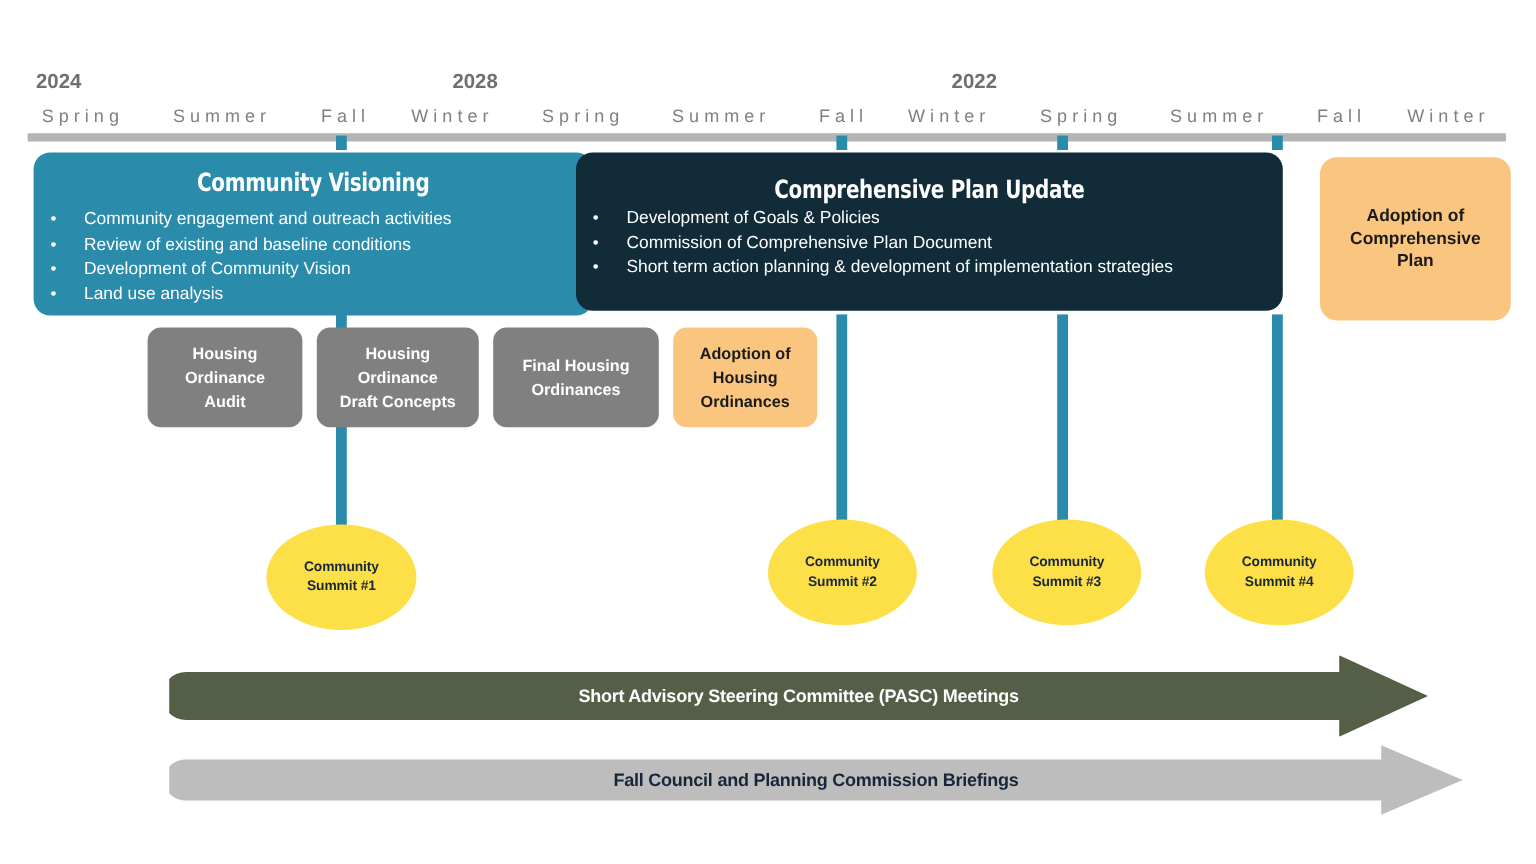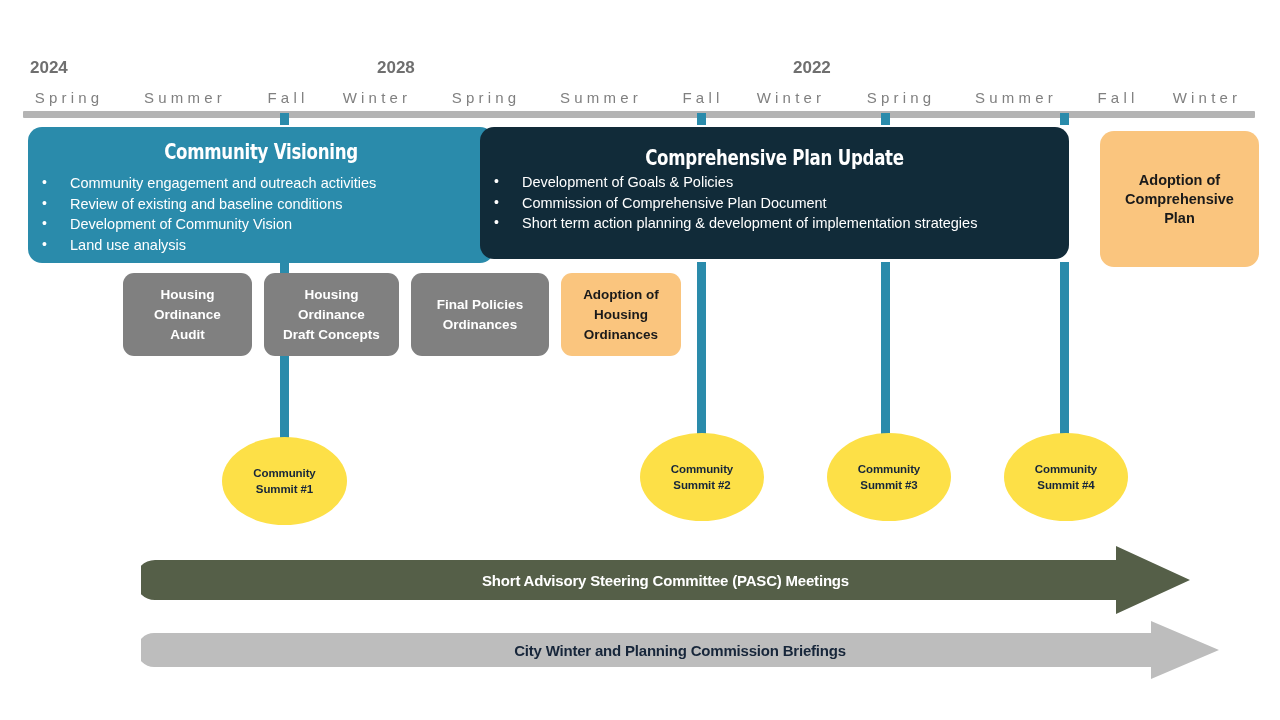--- a/index.html
+++ b/index.html
@@ -246,21 +246,21 @@
 Audit</div>
   </div>
 
   <div class="milestone-box gray" style="left:264px; top:273px; width:135px; height:83px;">
     <div class="milestone-label">Housing
 Ordinance
 Draft Concepts</div>
   </div>
 
   <div class="milestone-box gray" style="left:411px; top:273px; width:138px; height:83px;">
-    <div class="milestone-label">Final Policies
+    <div class="milestone-label">Final Housing
 Ordinances</div>
   </div>
 
   <div class="milestone-box gold" style="left:561px; top:273px; width:120px; height:83px;">
     <div class="milestone-label">Adoption of
 Housing
 Ordinances</div>
   </div>
 
   <div class="summit" style="left:222px; top:437px; width:125px; height:88px;">
@@ -287,16 +287,16 @@
     <svg width="1049" height="68" viewBox="0 0 1049 68">
       <path d="M14,14 L975,14 L975,0 L1049,34 L975,68 L975,54 L14,54 A14,14 0 0,1 14,14 Z" fill="#555f48"></path>
     </svg>
     <div class="arrow-text light" style="padding-right:60px;">Short Advisory Steering Committee (PASC) Meetings</div>
   </div>
 
   <div class="arrow-wrap" style="left:141px; top:620px; width:1078px; height:60px;">
     <svg width="1078" height="60" viewBox="0 0 1078 60">
       <path d="M13,13 L1010,13 L1010,1 L1078,30 L1010,59 L1010,47 L13,47 A13,13 0 0,1 13,13 Z" fill="#bdbdbd"></path>
     </svg>
-    <div class="arrow-text dark" style="padding-right:60px;">City Winter and Planning Commission Briefings</div>
+    <div class="arrow-text dark" style="padding-right:60px;">Fall Council and Planning Commission Briefings</div>
   </div>
 
 </div>
 
 </body></html>

